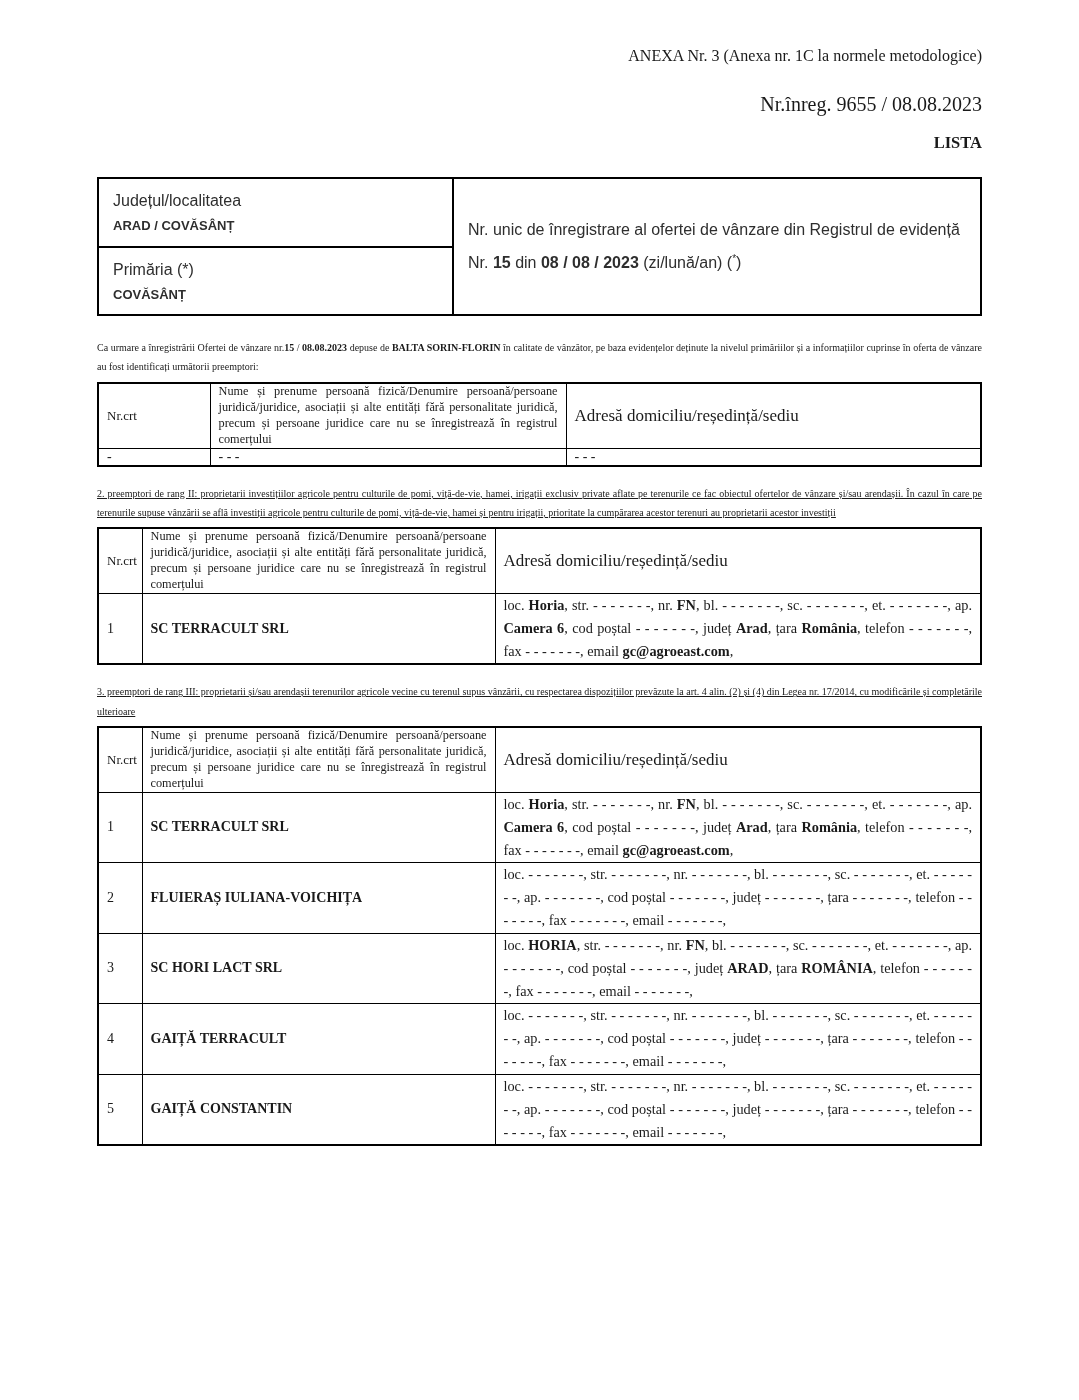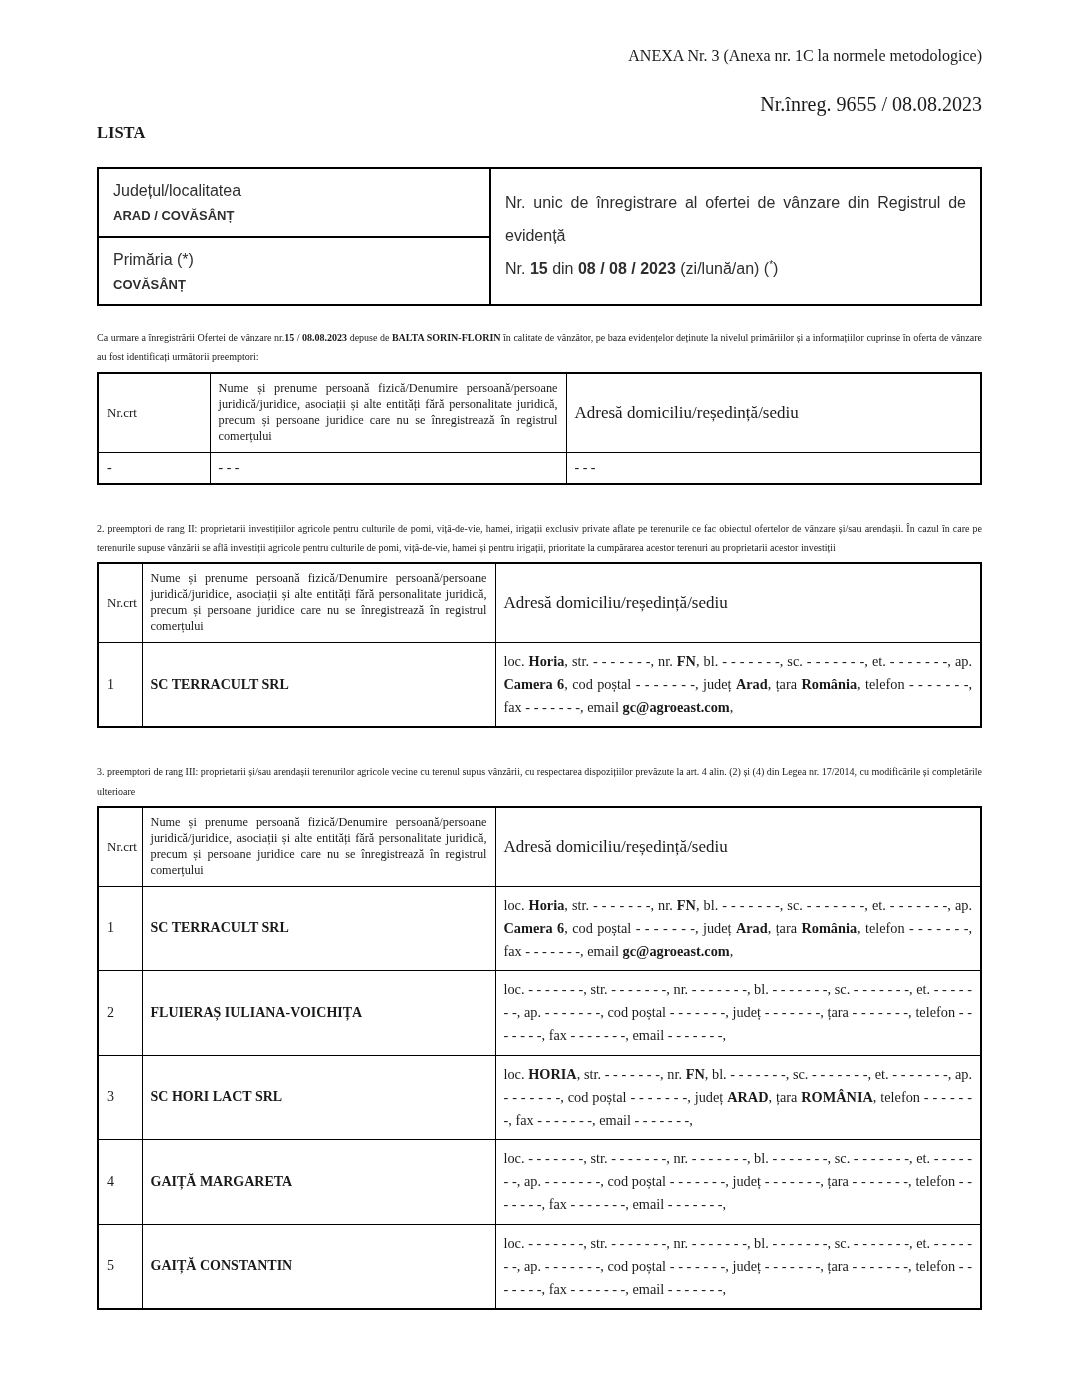--- a/index.html
+++ b/index.html
@@ -21,24 +21,24 @@
     text-align: right;
     font-size: 16px;
     line-height: 1.3;
   }
   .nrinreg-line {
     text-align: right;
     font-size: 20px;
     margin-top: 26px;
   }
   .doc-title {
-    text-align: left;
+    text-align: right;
     font-weight: bold;
     font-size: 16.5px;
-    margin-top: 7px;
+    margin-top: 17px;
   }
   .doc-subtitle {
     text-align: center;
     font-weight: bold;
     font-size: 16.5px;
     line-height: 1.85;
     margin-top: 1px;
   }
 
   
@@ -49,46 +49,46 @@
     border: 2px solid #000;
     font-family: "Liberation Sans", sans-serif;
     color: #2e2e2e;
     table-layout: fixed;
   }
   .info-table td {
     border: 2px solid #000;
     vertical-align: middle;
     padding: 8px 14px;
   }
-  .info-table .cell-left { width: 392px; height: 67px; }
+  .info-table .cell-left { width: 355px; height: 67px; }
   .info-label { font-size: 16px; line-height: 1.75; }
   .info-value { font-size: 13px; line-height: 1.75; font-weight: bold; }
   .reg-cell { font-size: 16px; line-height: 2.05; }
   .reg-text { text-align: justify; }
   .reg-nr sup { font-size: 10px; }
 
   
   .body-par {
     font-size: 10px;
     line-height: 1.92;
     text-align: justify;
     margin: 0;
   }
   .mt-intro   { margin-top: 22px; }
-  .mt-sec     { margin-top: 34px; }
+  .mt-sec     { margin-top: 17px; text-decoration: underline; }
   .oneline    { text-align: left; word-spacing: -1px; }
 
   
   .rank-table {
     width: 100%;
     margin-top: 5px;
     border: 2px solid #000;
     table-layout: fixed;
   }
-  .rank-table td { border: 1.5px solid #000; padding: 7px 8px; }
+  .rank-table td { border: 1.5px solid #000; padding: 0 8px; }
   .col-nr-wide   { width: 112px; }
   .col-nr        { width: 44px; }
   .col-name-wide { width: 356px; }
   .col-name      { width: 353px; }
 
   .hdr-nr {
     font-size: 13px;
     vertical-align: middle;
   }
   .hdr-name {
@@ -221,21 +221,21 @@
       <td class="cell-name">FLUIERAȘ IULIANA-VOICHIȚA</td>
       <td class="cell-addr"><span>loc. - - - - - - -, str. - - - - - - -, nr. - - - - - - -, bl. - - - - - - -, sc. - - - - - - -, et. - - - - - - -, ap. - - - - - - -, cod poștal - - - - - - -, județ - - - - - - -, țara - - - - - - -, telefon - - - - - - -, fax - - - - - - -, email - - - - - - -,</span></td>
     </tr>
     <tr>
       <td class="cell-nr">3</td>
       <td class="cell-name">SC HORI LACT SRL</td>
       <td class="cell-addr"><span>loc. </span><span class="b">HORIA</span><span>, str. - - - - - - -, nr. </span><span class="b">FN</span><span>, bl. - - - - - - -, sc. - - - - - - -, et. - - - - - - -, ap. - - - - - - -, cod poștal - - - - - - -, județ </span><span class="b">ARAD</span><span>, țara </span><span class="b">ROMÂNIA</span><span>, telefon - - - - - - -, fax - - - - - - -, email - - - - - - -,</span></td>
     </tr>
     <tr>
       <td class="cell-nr">4</td>
-      <td class="cell-name">GAIȚĂ MARGARETA</td>
+      <td class="cell-name">GAIȚĂ TERRACULT</td>
       <td class="cell-addr"><span>loc. - - - - - - -, str. - - - - - - -, nr. - - - - - - -, bl. - - - - - - -, sc. - - - - - - -, et. - - - - - - -, ap. - - - - - - -, cod poștal - - - - - - -, județ - - - - - - -, țara - - - - - - -, telefon - - - - - - -, fax - - - - - - -, email - - - - - - -,</span></td>
     </tr>
     <tr>
       <td class="cell-nr">5</td>
       <td class="cell-name">GAIȚĂ CONSTANTIN</td>
       <td class="cell-addr"><span>loc. - - - - - - -, str. - - - - - - -, nr. - - - - - - -, bl. - - - - - - -, sc. - - - - - - -, et. - - - - - - -, ap. - - - - - - -, cod poștal - - - - - - -, județ - - - - - - -, țara - - - - - - -, telefon - - - - - - -, fax - - - - - - -, email - - - - - - -,</span></td>
     </tr>
   </tbody>
     </table>
 

